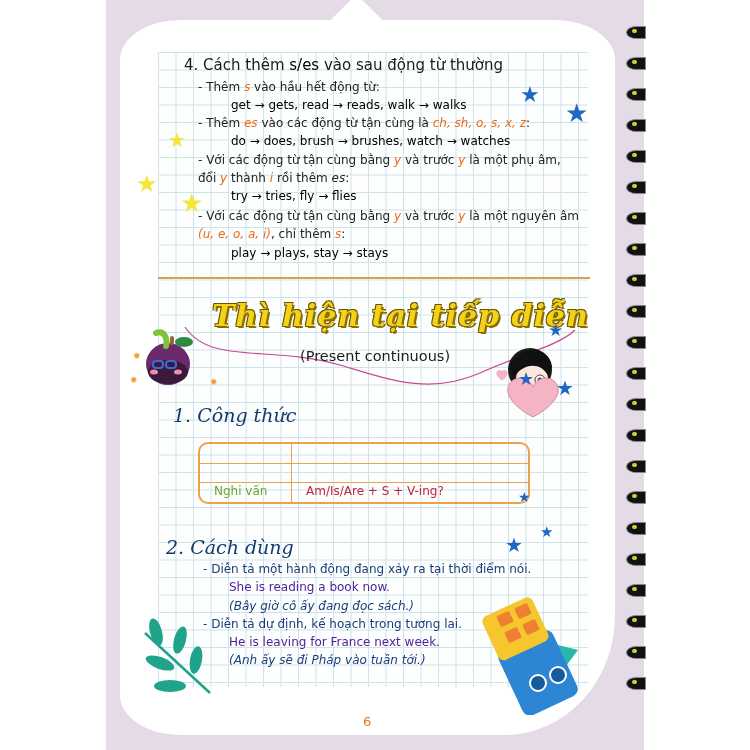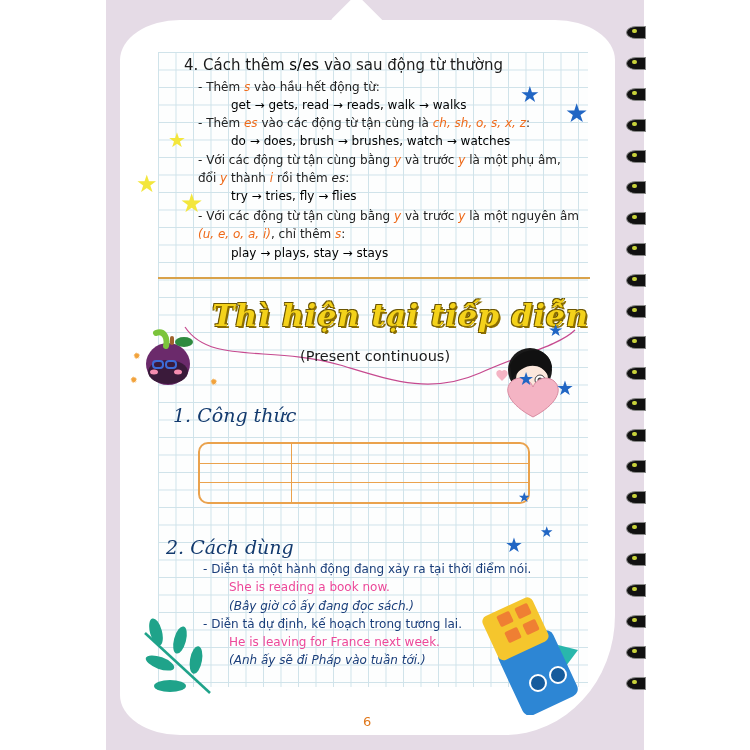--- a/index.html
+++ b/index.html
@@ -17,21 +17,21 @@
 
   .txt { position:absolute; font-family:"DejaVu Sans", sans-serif; white-space:nowrap; color:#222; }
   .h4 { font-size:15px; color:#1b1b1b; }
   .body { font-size:12px; color:#222; }
   .blue { color:#000000; }
   .orange { color:#ee6a1a; font-style:italic; }
   .title-script { font-family:"DejaVu Serif", serif; font-style:italic; font-weight:bold; font-size:30px; color:#f4d21a;
                   text-shadow: 2px 2px 0 #8a6d00, -1px -1px 0 #6b5500, 1px -1px 0 #6b5500, -1px 1px 0 #6b5500; letter-spacing:1px; }
   .subtitle { font-size:14.5px; color:#1b1b1b; }
   .section { font-family:"DejaVu Serif", serif; font-style:italic; font-size:19px; color:#133a6e; }
-  .green { color:#ec4899; }
+  .green { color:#4c1d95; }
   .green-lbl { color:#6aa532; }
   .navy { color:#1a3e7a; }
   .red { color:#c2223a; }
 
   .formula-box { position:absolute; left:198px; top:442px; width:328px; height:58px; border:2px solid #eaa24d; border-radius:10px; }
   .formula-row { position:absolute; left:0; width:328px; height:18px; }
   .formula-sep { position:absolute; left:0; width:328px; height:0; border-top:1.5px solid #eaa24d; }
   .formula-vsep { position:absolute; left:91px; top:0; height:58px; border-left:1.5px solid #eaa24d; }
 
   .deco-line { position:absolute; left:158px; top:277px; width:432px; height:0; border-top:2px solid #d9a24a; }
@@ -175,20 +175,24 @@
 <svg style="position:absolute; left:180px; top:325px;" width="400" height="70">
   <path d="M5 2 C 30 40, 90 20, 160 40 C 210 55, 250 70, 300 48 C 340 30, 380 20, 395 5" fill="none" stroke="#c64a8f" stroke-width="1.2"></path>
 </svg>
 <div class="txt subtitle" style="left:300px; top:348px;">(Present continuous)</div>
 
 <div class="txt section" style="left:173px; top:404px;">1. Công thức</div>
 <div class="formula-box">
   <div class="formula-vsep"></div>
   <div class="formula-sep" style="top:19px;"></div>
   <div class="formula-sep" style="top:38px;"></div>
+  <div class="formula-row" style="top:40px;">
+    <span class="txt body green-lbl" style="left:14px; top:0;">Nghi vấn</span>
+    <span class="txt body red" style="left:106px; top:0;">Am/Is/Are + S + V-ing?</span>
+  </div>
 </div>
 
 <div class="txt section" style="left:166px; top:536px;">2. Cách dùng</div>
 <div class="txt body navy" style="left:203px; top:562px;">- Diễn tả một hành động đang xảy ra tại thời điểm nói.</div>
 <div class="txt body green" style="left:229px; top:580px;">She is reading a book now.</div>
 <div class="txt body navy" style="left:229px; top:599px; font-style:italic;">(Bây giờ cô ấy đang đọc sách.)</div>
 <div class="txt body navy" style="left:203px; top:617px;">- Diễn tả dự định, kế hoạch trong tương lai.</div>
 <div class="txt body green" style="left:229px; top:635px;">He is leaving for France next week.</div>
 <div class="txt body navy" style="left:229px; top:653px; font-style:italic;">(Anh ấy sẽ đi Pháp vào tuần tới.)</div>
 

